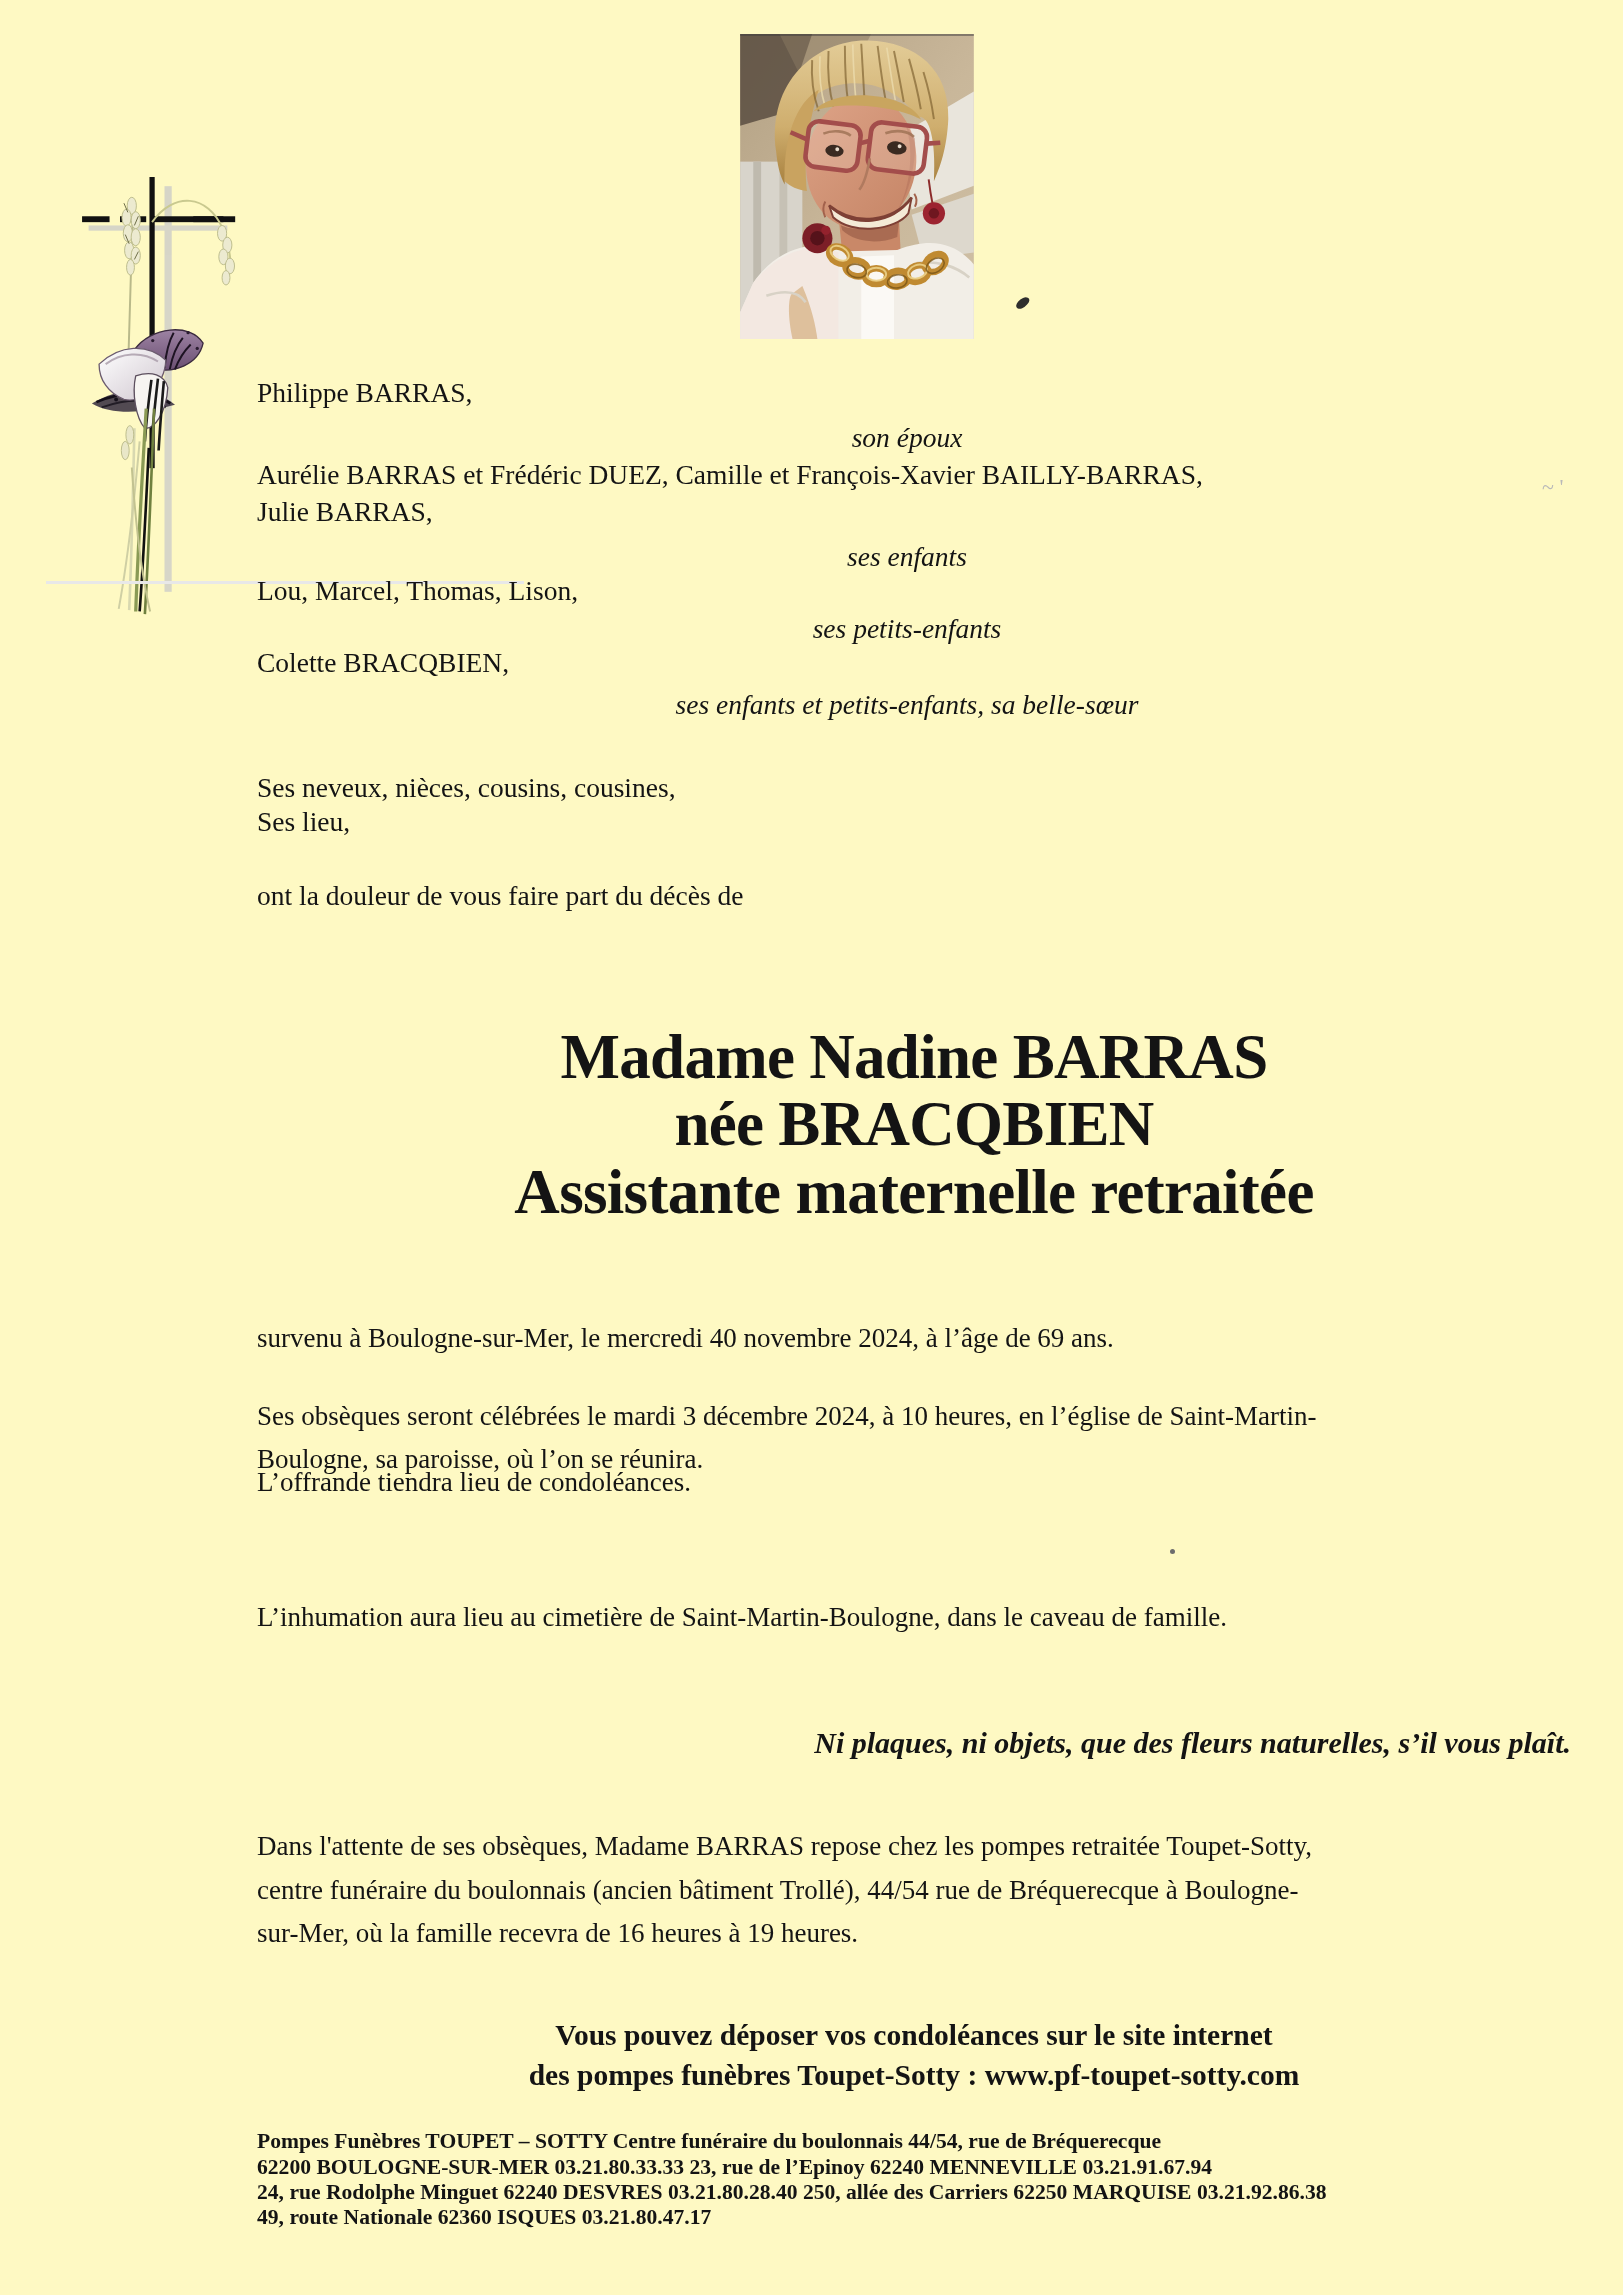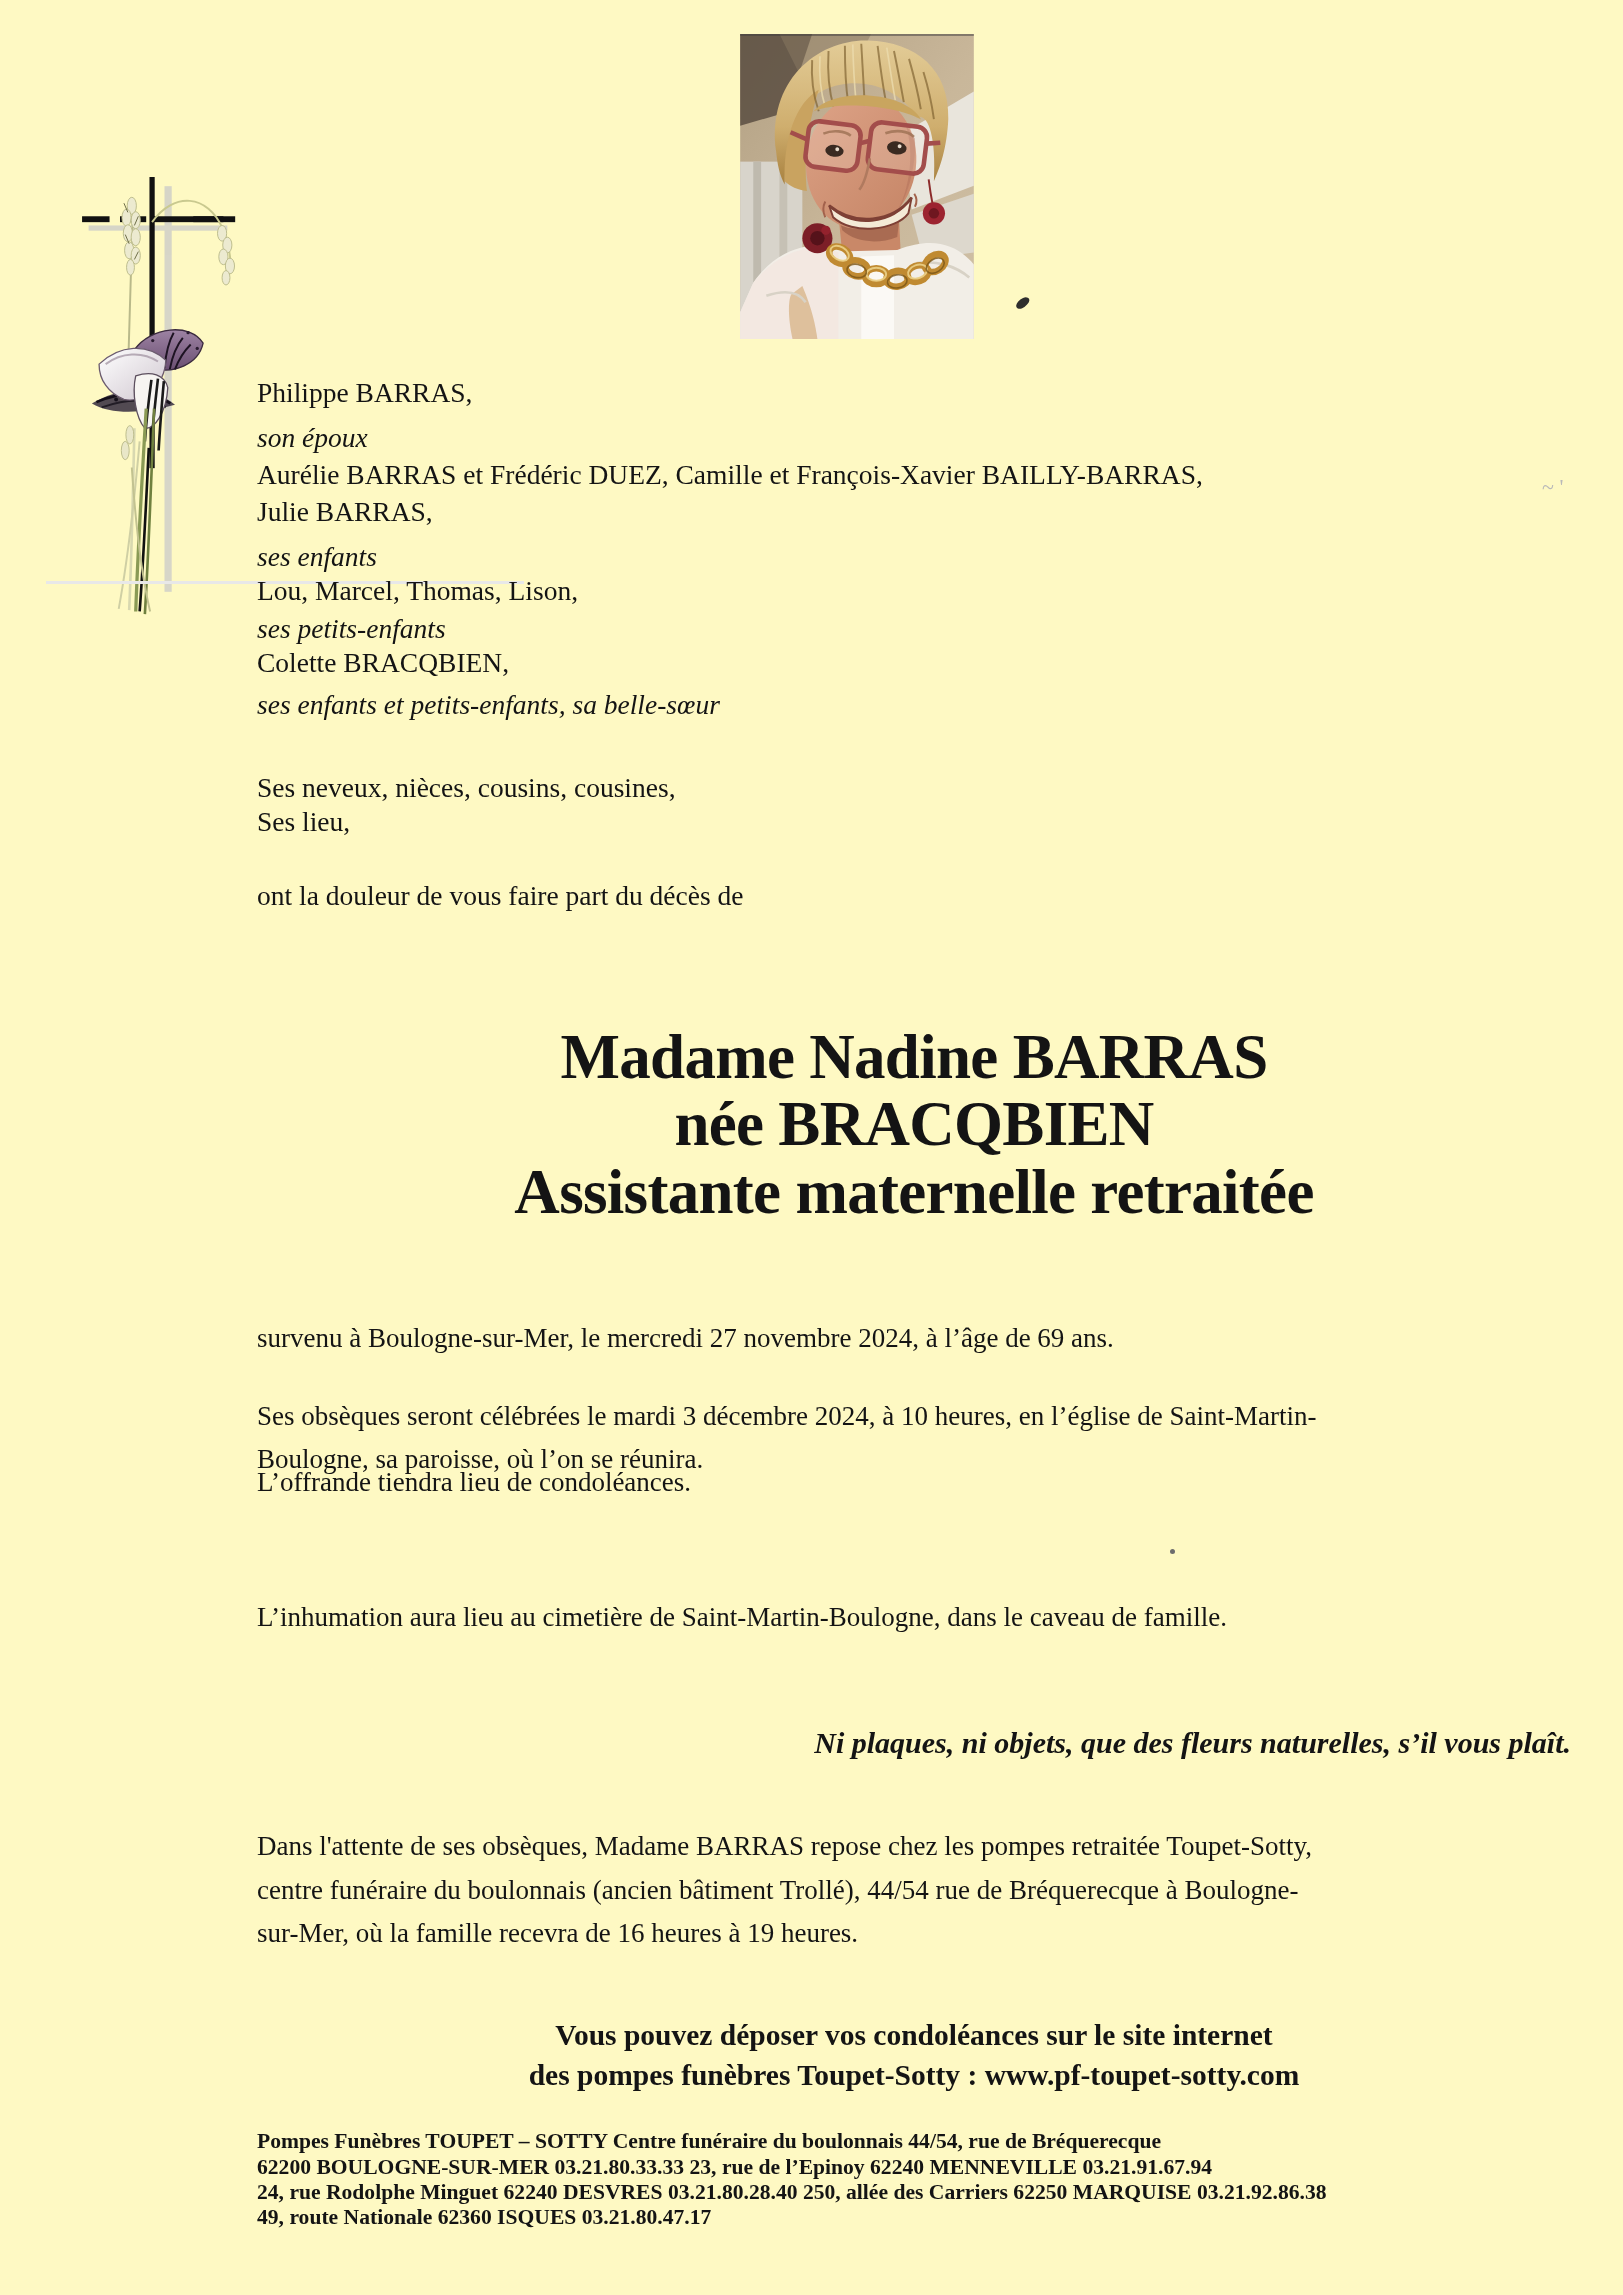--- a/index.html
+++ b/index.html
@@ -6,21 +6,21 @@
   .page{
     position:relative;
     width:1623px;height:2295px;
     background:#fef9c3;
     font-family:"Liberation Serif","DejaVu Serif",serif;
     color:#141414;
     overflow:hidden;
   }
   .tl{position:absolute;white-space:nowrap;line-height:1.15;}
   .fam{left:257px;width:1314px;font-size:27.5px;}
-  .fam.right{text-align:left;width:1300px;font-style:italic;}
+  .fam.right{text-align:center;width:1300px;font-style:italic;}
   .body-line{left:257px;width:1314px;font-size:27px;}
   .title-line{left:257px;width:1314px;text-align:center;font-size:63px;font-weight:700;letter-spacing:-0.7px;}
   .fleurs{left:257px;width:1314px;text-align:right;font-size:30px;font-weight:700;font-style:italic;margin-top:8px;}
   .condo{left:257px;width:1314px;text-align:center;font-size:29.5px;font-weight:700;}
   .footer-line{left:257px;width:1314px;text-align:left;font-size:21.6px;font-weight:bold;}
   .art{position:absolute;}
   
   .streak-h{position:absolute;left:46px;top:581px;width:478px;height:2.6px;background:#e8e8e8;}
   .speck-comma{position:absolute;left:1018px;top:296px;width:9.2px;height:14.4px;background:#2e2e2e;border-radius:60% 40% 55% 45%;transform:rotate(28deg) skewX(-12deg);}
   .speck-dot{position:absolute;left:1170px;top:1549px;width:5.2px;height:5.2px;background:#6d6d6d;border-radius:50%;}
@@ -268,21 +268,21 @@
   <div class="tl fam" style="top:647px">Colette BRACQBIEN,</div>
   <div class="tl fam right" style="top:689px">ses enfants et petits-enfants, sa belle-sœur</div>
   <div class="tl fam" style="top:772px">Ses neveux, nièces, cousins, cousines,</div>
   <div class="tl fam" style="top:806px">Ses lieu,</div>
   <div class="tl fam" style="top:880px">ont la douleur de vous faire part du décès de</div>
 
   <div class="tl title-line" style="top:1021px">Madame Nadine BARRAS</div>
   <div class="tl title-line" style="top:1088px">née BRACQBIEN</div>
   <div class="tl title-line" style="top:1156px">Assistante maternelle retraitée</div>
 
-  <div class="tl body-line" style="top:1323px">survenu à Boulogne-sur-Mer, le mercredi 27 novembre 2024, à l’âge de 69 ans.</div>
+  <div class="tl body-line" style="top:1323px">survenu à Boulogne-sur-Mer, le mercredi 40 novembre 2024, à l’âge de 69 ans.</div>
   <div class="tl body-line" style="top:1401px">Ses obsèques seront célébrées le mardi 3 décembre 2024, à 10 heures, en l’église de Saint-Martin-</div>
   <div class="tl body-line" style="top:1444px">Boulogne, sa paroisse, où l’on se réunira.</div>
   <div class="tl body-line" style="top:1467px">L’offrande tiendra lieu de condoléances.</div>
   <div class="tl body-line" style="top:1602px">L’inhumation aura lieu au cimetière de Saint-Martin-Boulogne, dans le caveau de famille.</div>
 
   <div class="tl fleurs" style="top:1718px">Ni plaques, ni objets, que des fleurs naturelles, s’il vous plaît.</div>
 
   <div class="tl body-line" style="top:1831px">Dans l'attente de ses obsèques, Madame BARRAS repose chez les pompes retraitée Toupet-Sotty,</div>
   <div class="tl body-line" style="top:1875px">centre funéraire du boulonnais (ancien bâtiment Trollé), 44/54 rue de Bréquerecque à Boulogne-</div>
   <div class="tl body-line" style="top:1918px">sur-Mer, où la famille recevra de 16 heures à 19 heures.</div>

